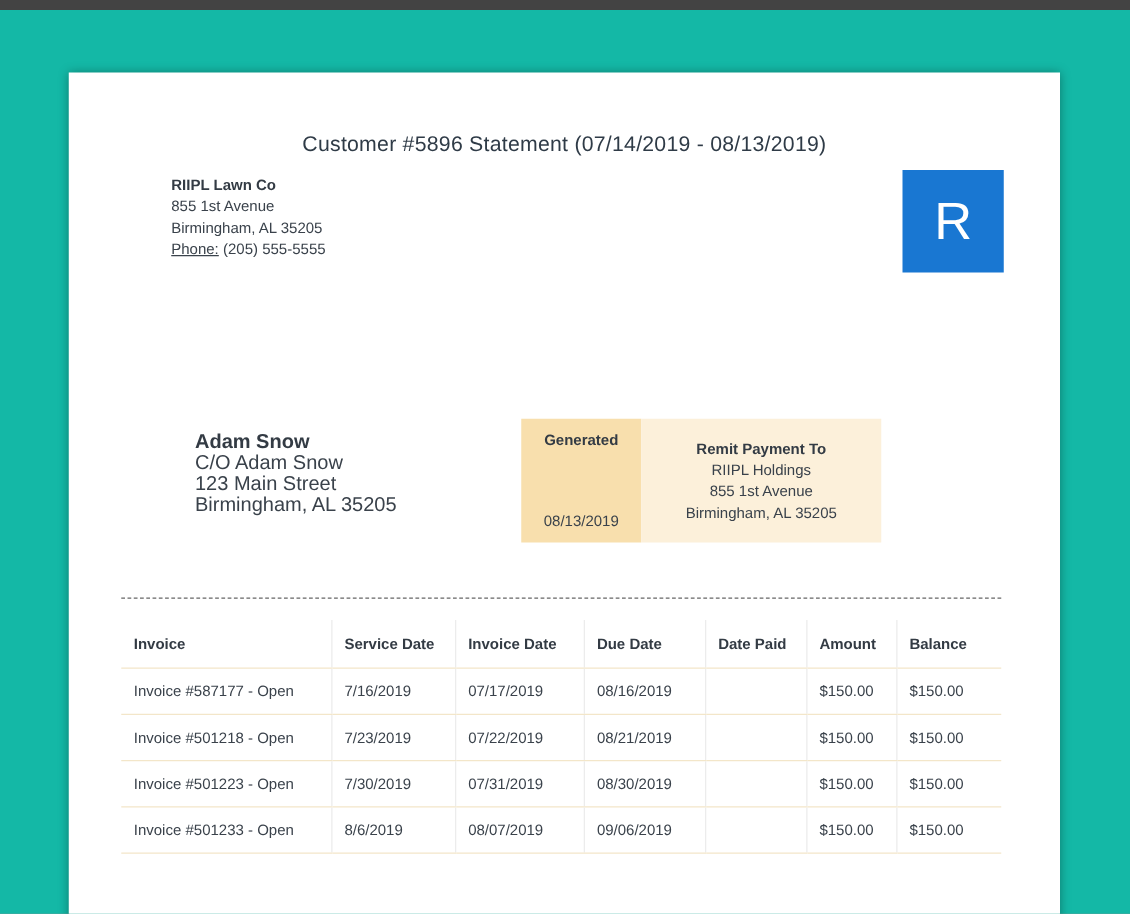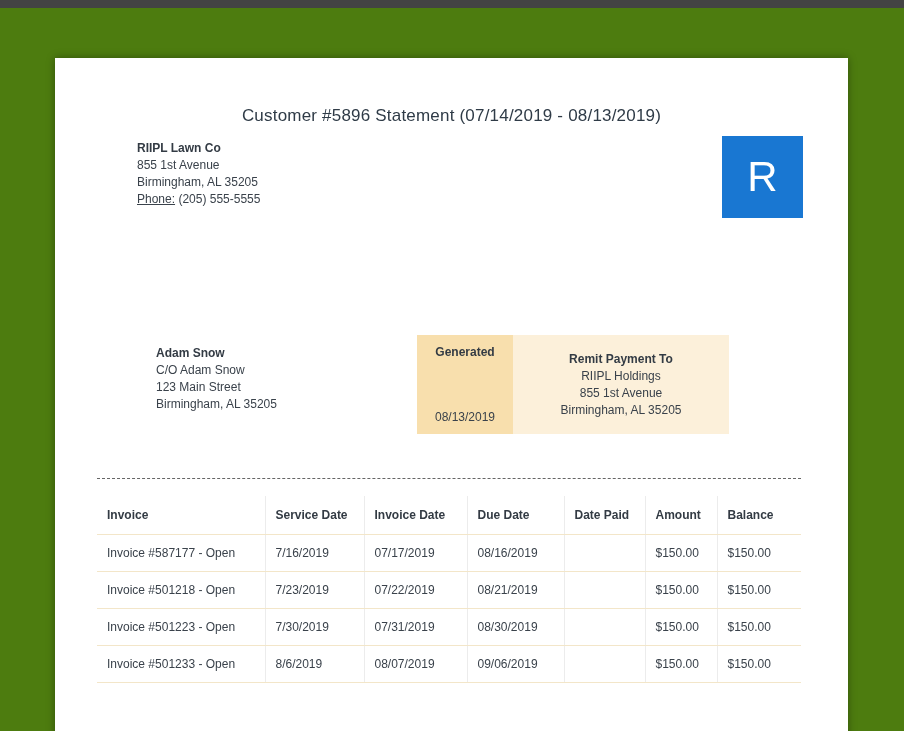--- a/index.html
+++ b/index.html
@@ -4,21 +4,21 @@
 <style>
   html, body { margin: 0; padding: 0; }
   body {
     font-family: "Liberation Sans", sans-serif;
     background: #6f6f6f;
   }
   .viewport {
     position: relative;
     width: 904px;
     height: 731px;
-    background: #4d7c0f;
+    background: #14b8a6;
     overflow: hidden;
   }
   .top-strip {
     position: absolute;
     top: 0; left: 0; right: 0;
     height: 8px;
     background: #434343;
   }
   .page {
     position: absolute;
@@ -68,21 +68,21 @@
     line-height: 1;
   }
   .mid-row {
     margin-top: 75px;
     display: flex;
     align-items: flex-start;
   }
   .customer-block {
     margin-left: 101px;
     padding-top: 10px;
-    font-size: 12px;
+    font-size: 16px;
     line-height: 17px;
     color: #3a424b;
   }
   .customer-name { font-weight: 700; color: #333b44; }
   .summary-box {
     margin-left: auto;
     margin-right: 47px;
     width: 384px;
     height: 99px;
     display: flex;
@@ -93,21 +93,21 @@
     align-items: center;
     justify-content: center;
     text-align: center;
     font-size: 12px;
     line-height: 18px;
     color: #3a424b;
   }
   .summary-col .col-label { font-weight: 700; color: #333b44; }
   .col-balance { width: 96px; background: #fcf0da; }
   .col-generated { width: 96px; background: #f8dfad; gap: 47px; }
-  .col-remit { width: 216px; background: #fcf0da; line-height: 17px; }
+  .col-remit { width: 192px; background: #fcf0da; line-height: 17px; }
   .dashed-divider {
     margin: 44px 47px 0 42px;
     border-top: 1px dashed #666666;
     height: 0;
   }
   .invoice-table {
     margin-left: 42px;
     margin-top: 17px;
     width: 704px;
     border-collapse: collapse;

